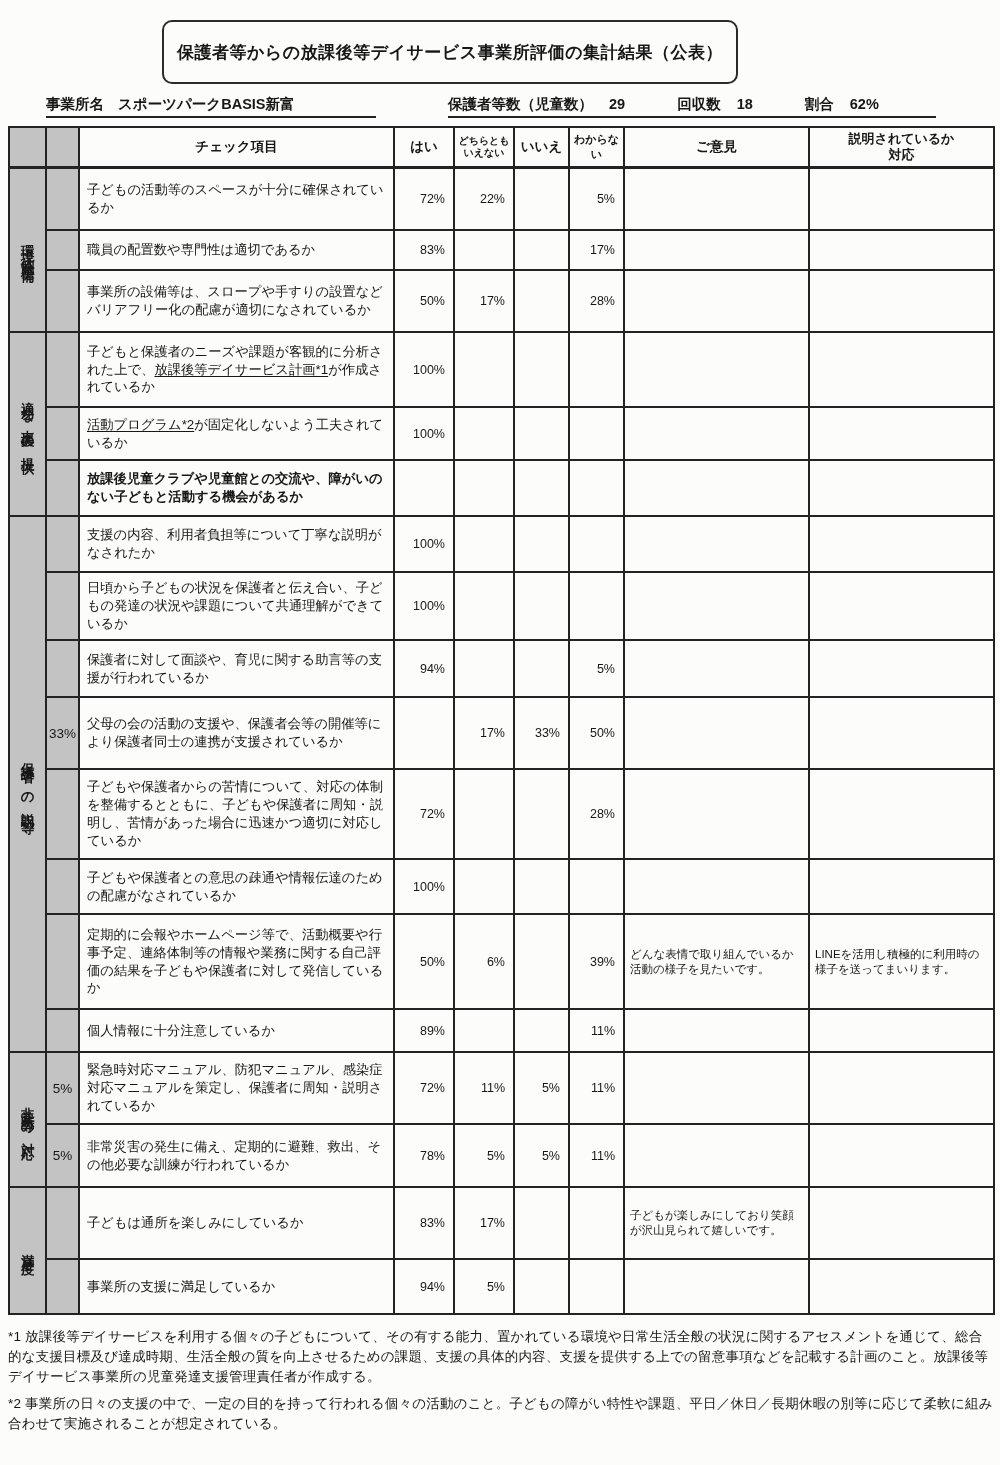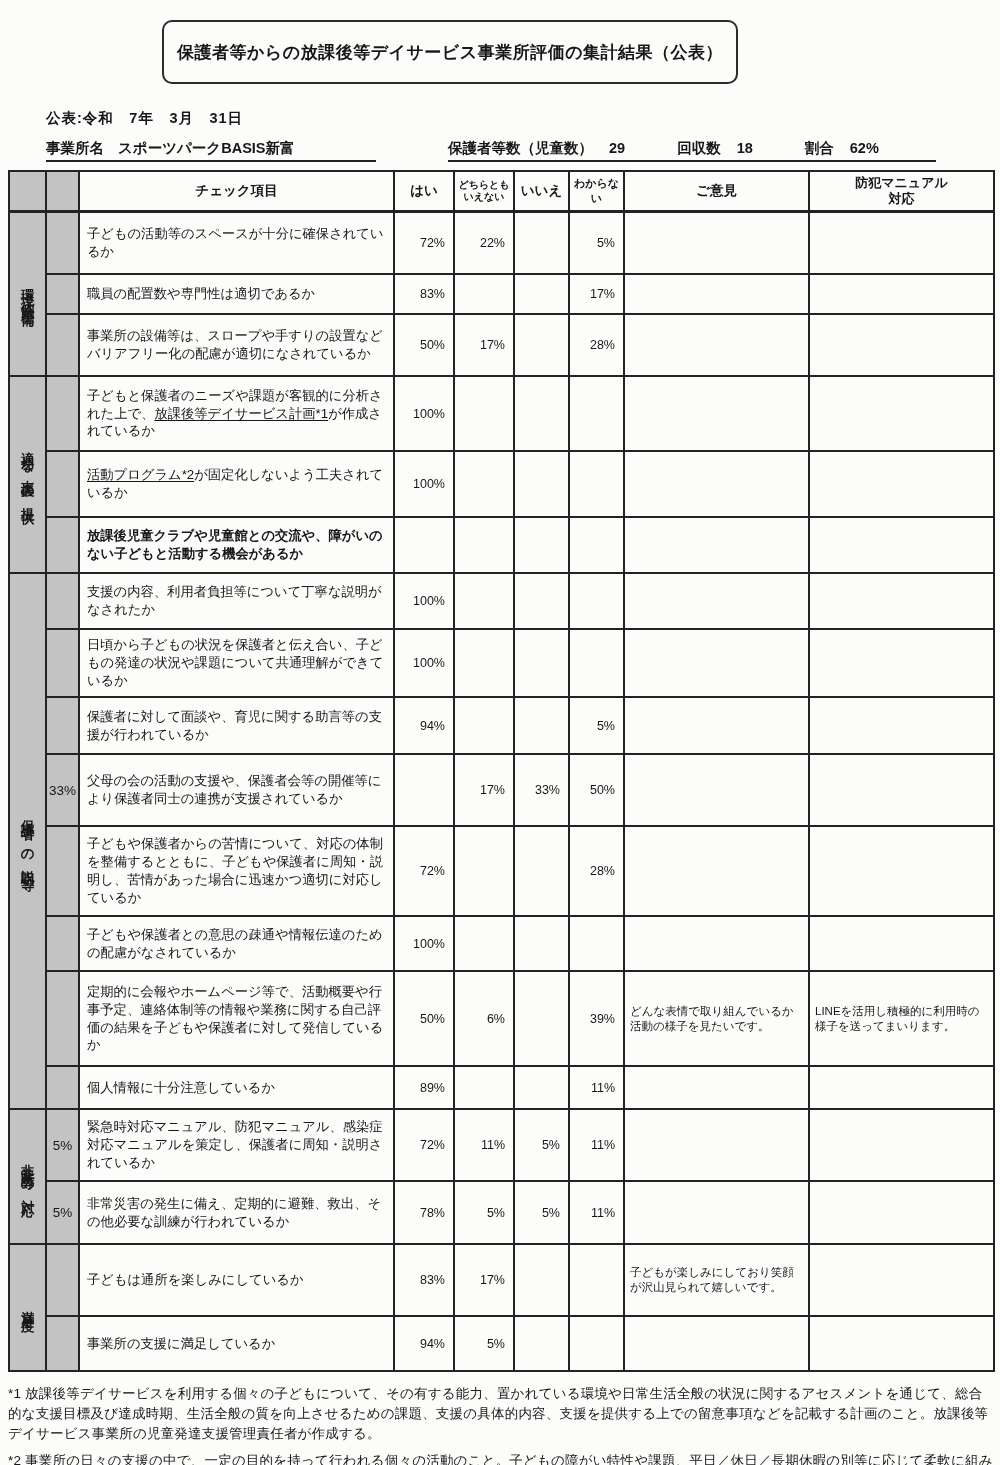--- a/index.html
+++ b/index.html
@@ -133,21 +133,20 @@
 </style>
 </head>
 <body>
 
 <div class="page">
 
   <div class="title-box">
     <span class="title-text">保護者等からの放課後等デイサービス事業所評価の集計結果（公表）</span>
   </div>
 
-  <div class="publish-line">公表:令和　7年　3月　31日</div>
 
   <div class="info-line">
     <span class="info-seg seg-a">
       <span class="lbl">事業所名</span>
       <span class="val">スポーツパークBASIS新富</span>
     </span>
     <span class="seg-gap"></span>
     <span class="info-seg seg-b">
       <span class="lbl">保護者等数（児童数）</span>
       <span class="val">29</span>
@@ -174,21 +173,21 @@
       <tr>
         <th class="gray"></th>
         <th class="gray"></th>
         <th class="h-check">チェック項目</th>
         <th class="h-yes">はい</th>
         <th class="h-neither">どちらとも
 いえない</th>
         <th class="h-no">いいえ</th>
         <th class="h-unknown">わからない</th>
         <th class="h-comment">ご意見</th>
-        <th class="h-response">防犯マニュアル
+        <th class="h-response">説明されているか
 対応</th>
       </tr>
     </thead>
     <tbody id="table-body">
         <tr style="height: 63px;">
           <td class="cat-cell gray" rowspan="3"><span class="vtext">環境・体制整備</span></td>
           <td class="no-cell gray"></td>
           <td class="q-cell"><span>子どもの活動等のスペースが十分に確保されているか</span></td>
           <td class="pct-cell">72%</td>
           <td class="pct-cell">22%</td>
@@ -221,21 +220,21 @@
           <td class="cat-cell gray" rowspan="3"><span class="vtext">適切な支援の提供</span></td>
           <td class="no-cell gray"></td>
           <td class="q-cell"><span>子どもと保護者のニーズや課題が客観的に分析された上で、</span><u>放課後等デイサービス計画*1</u><span>が作成されているか</span></td>
           <td class="pct-cell">100%</td>
           <td class="pct-cell"></td>
           <td class="pct-cell"></td>
           <td class="pct-cell"></td>
           <td class="cm-cell"></td>
           <td class="cm-cell"></td>
         </tr>
-        <tr style="height: 66px; margin-top: 14px;">
+        <tr style="height: 53px; margin-top: 14px;">
           <td class="no-cell gray"></td>
           <td class="q-cell"><u>活動プログラム*2</u><span>が固定化しないよう工夫されているか</span></td>
           <td class="pct-cell">100%</td>
           <td class="pct-cell"></td>
           <td class="pct-cell"></td>
           <td class="pct-cell"></td>
           <td class="cm-cell"></td>
           <td class="cm-cell"></td>
         </tr>
         <tr style="height: 56px; font-weight: bold;">

